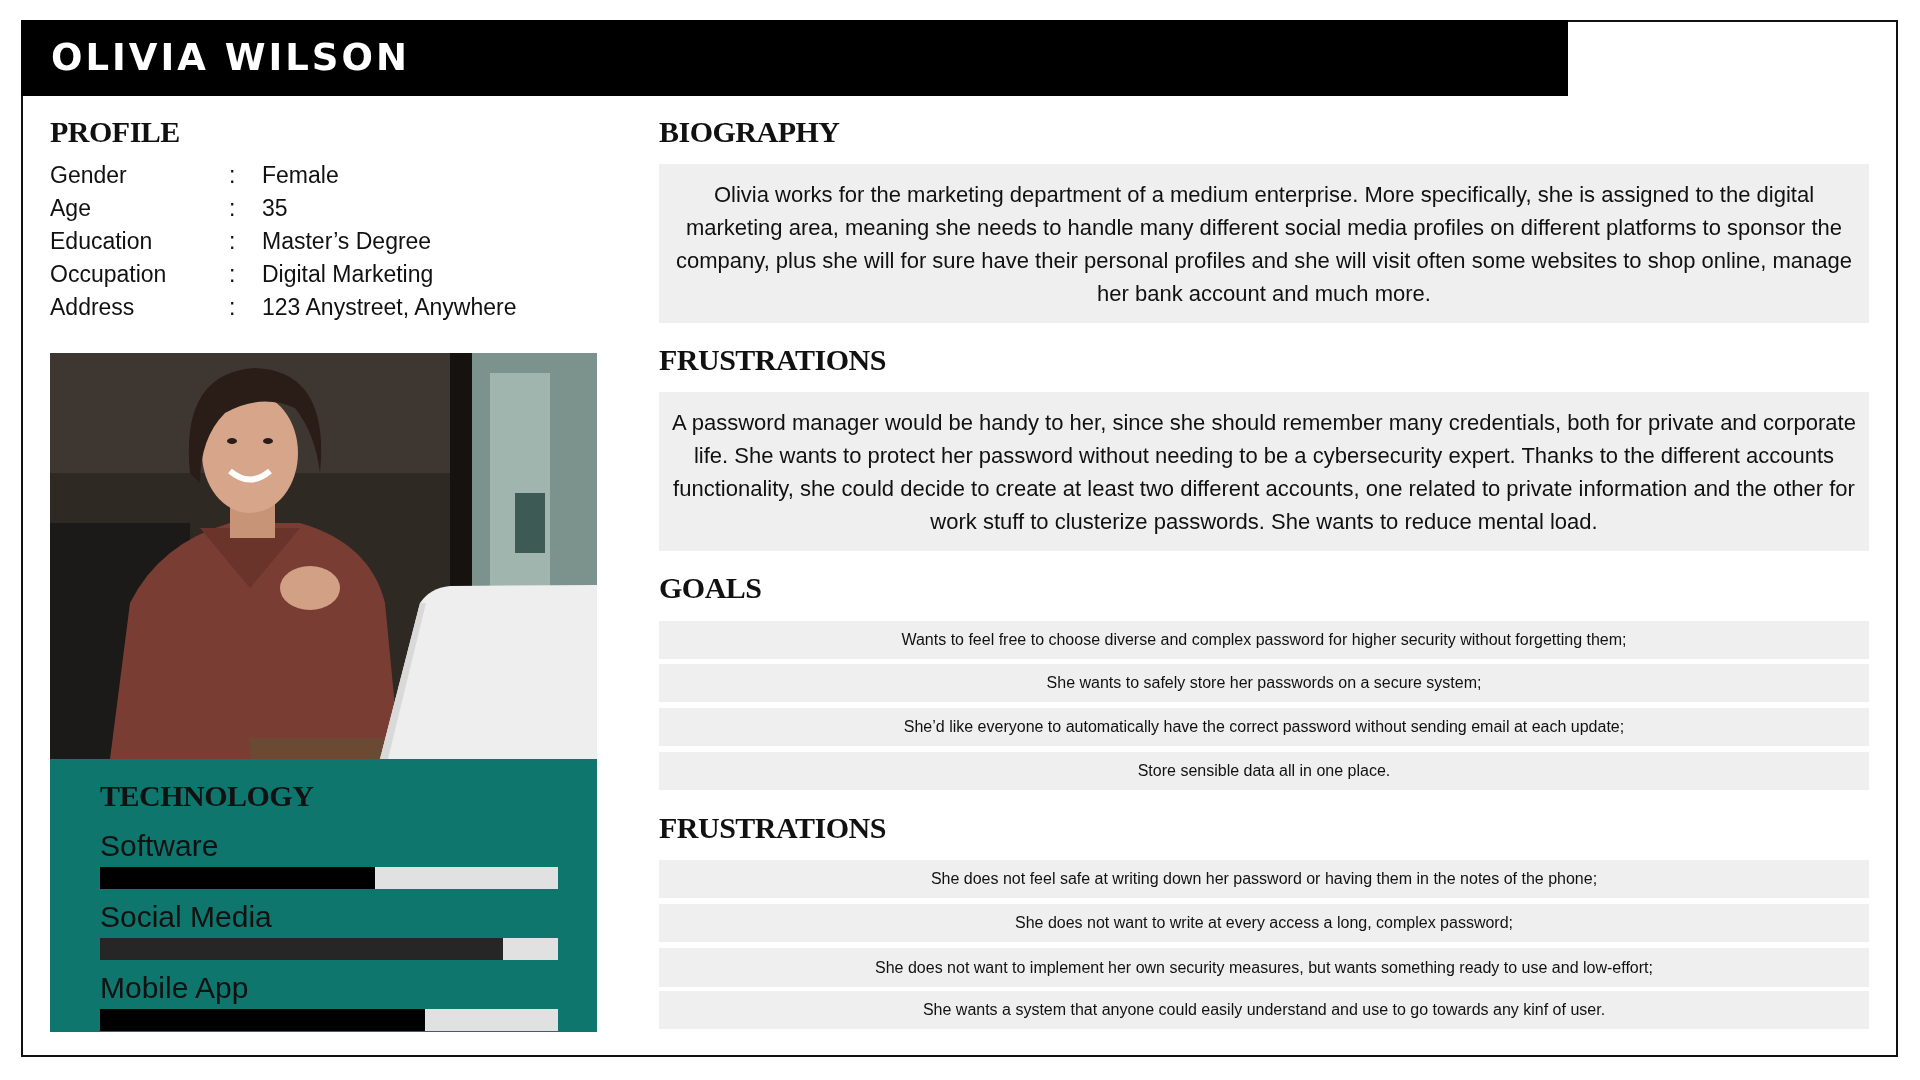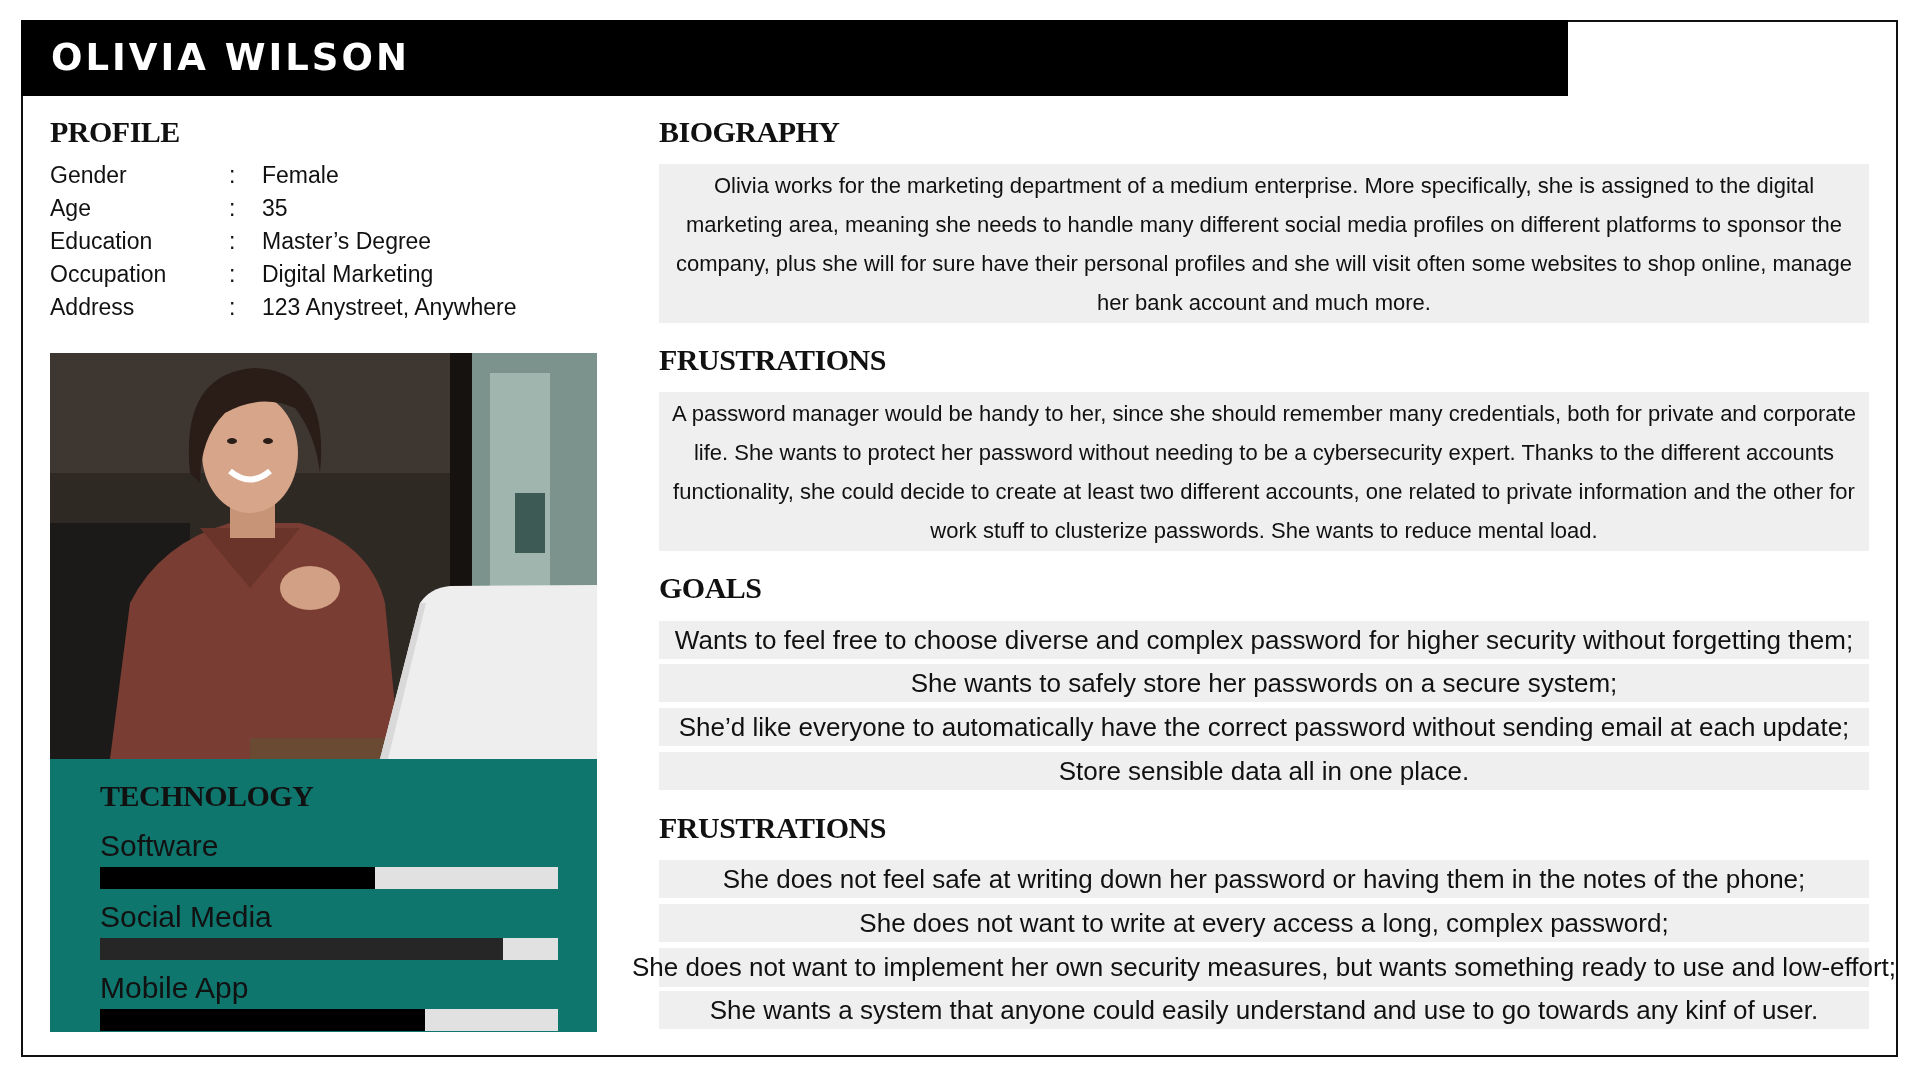--- a/index.html
+++ b/index.html
@@ -35,26 +35,26 @@
   .tech-panel {
     position: absolute; left: 50px; top: 759px; width: 547px; height: 273px; background: #0f766e;
   }
   .tech-label { position: absolute; left: 50px; font-size: 30px; line-height: 26px; }
   .tech-track { position: absolute; left: 50px; width: 458px; height: 22px; background: #e1e1e1; }
   .tech-fill { position: absolute; left: 0; top: 0; height: 22px; }
 
   .box {
     position: absolute; left: 659px; width: 1210px; background: #efefef;
     display: flex; align-items: center; justify-content: center; text-align: center;
-    font-size: 22px; line-height: 39px; color: #111111; box-sizing: border-box; padding: 0 12px;
+    font-size: 22px; line-height: 33px; color: #111111; box-sizing: border-box; padding: 0 12px;
   }
   .row-box {
     position: absolute; left: 659px; width: 1210px; height: 38px; background: #efefef;
     display: flex; align-items: center; justify-content: center; text-align: center;
-    font-size: 26px; color: #111111; white-space: nowrap;
+    font-size: 16px; color: #111111; white-space: nowrap;
   }
 </style>
 </head>
 <body>
 
 <div class="frame"></div>
 
 <div class="header">
   <div class="header-title">OLIVIA WILSON</div>
 </div>

